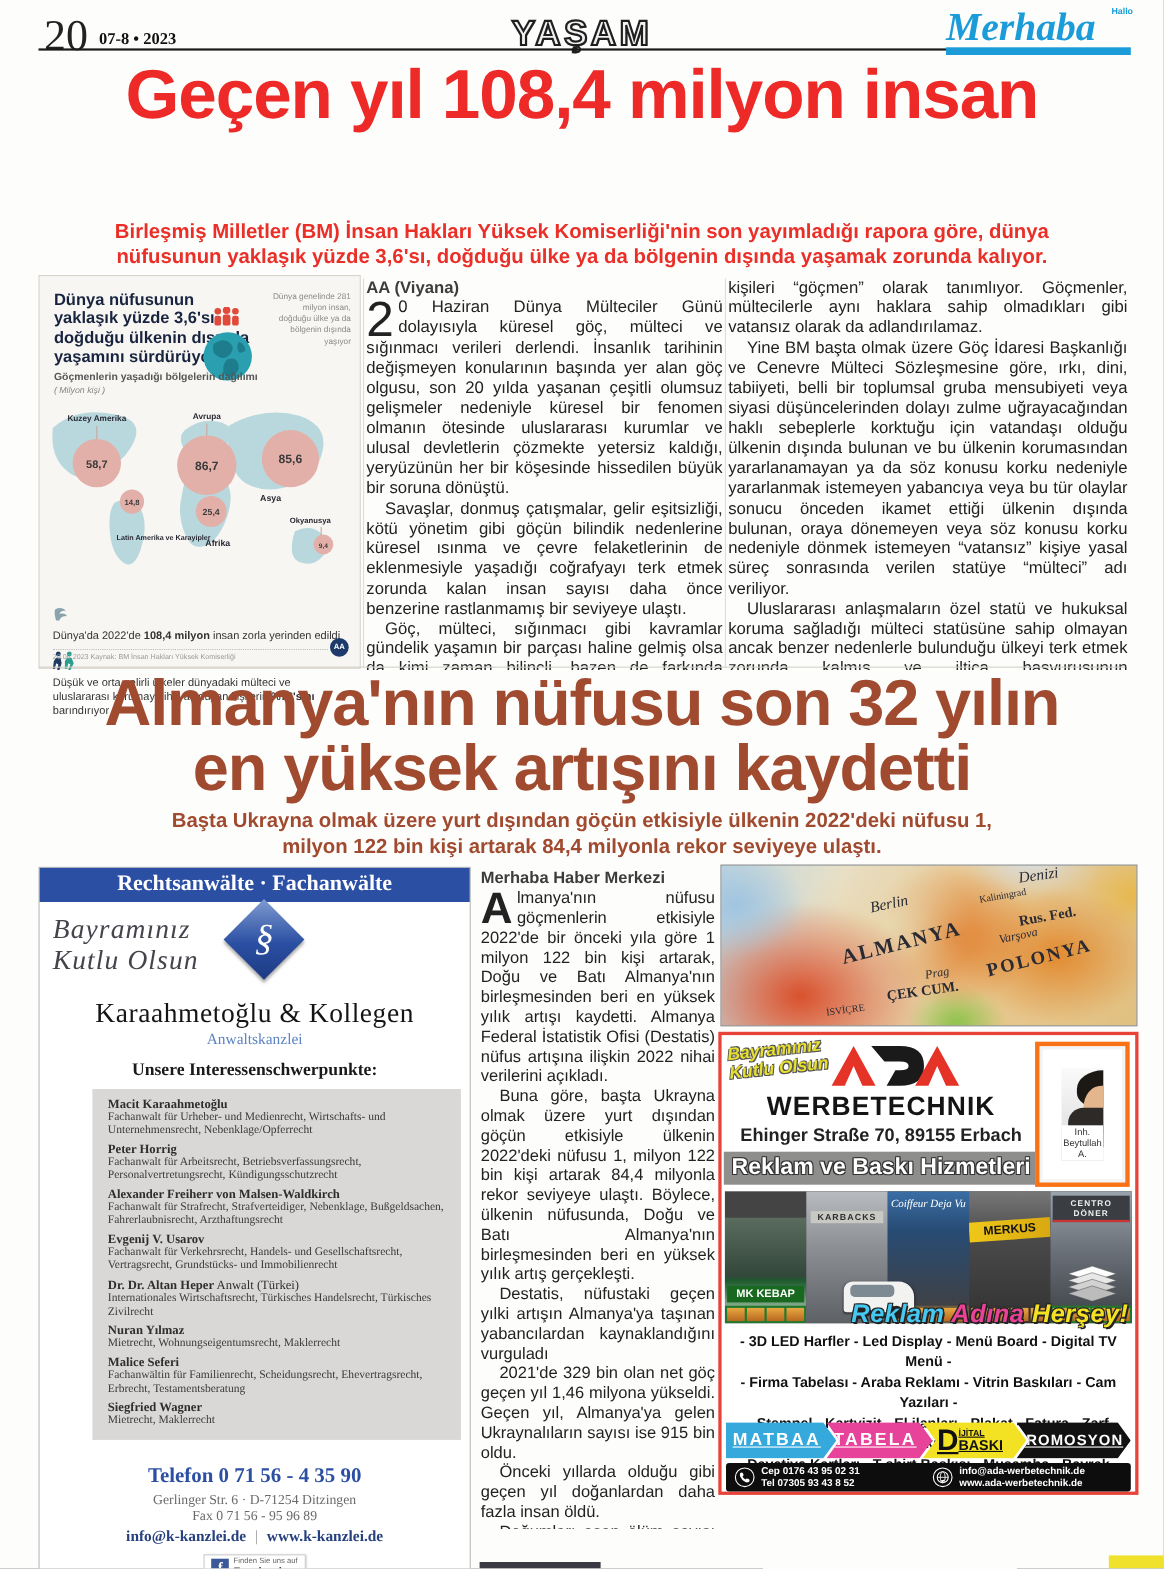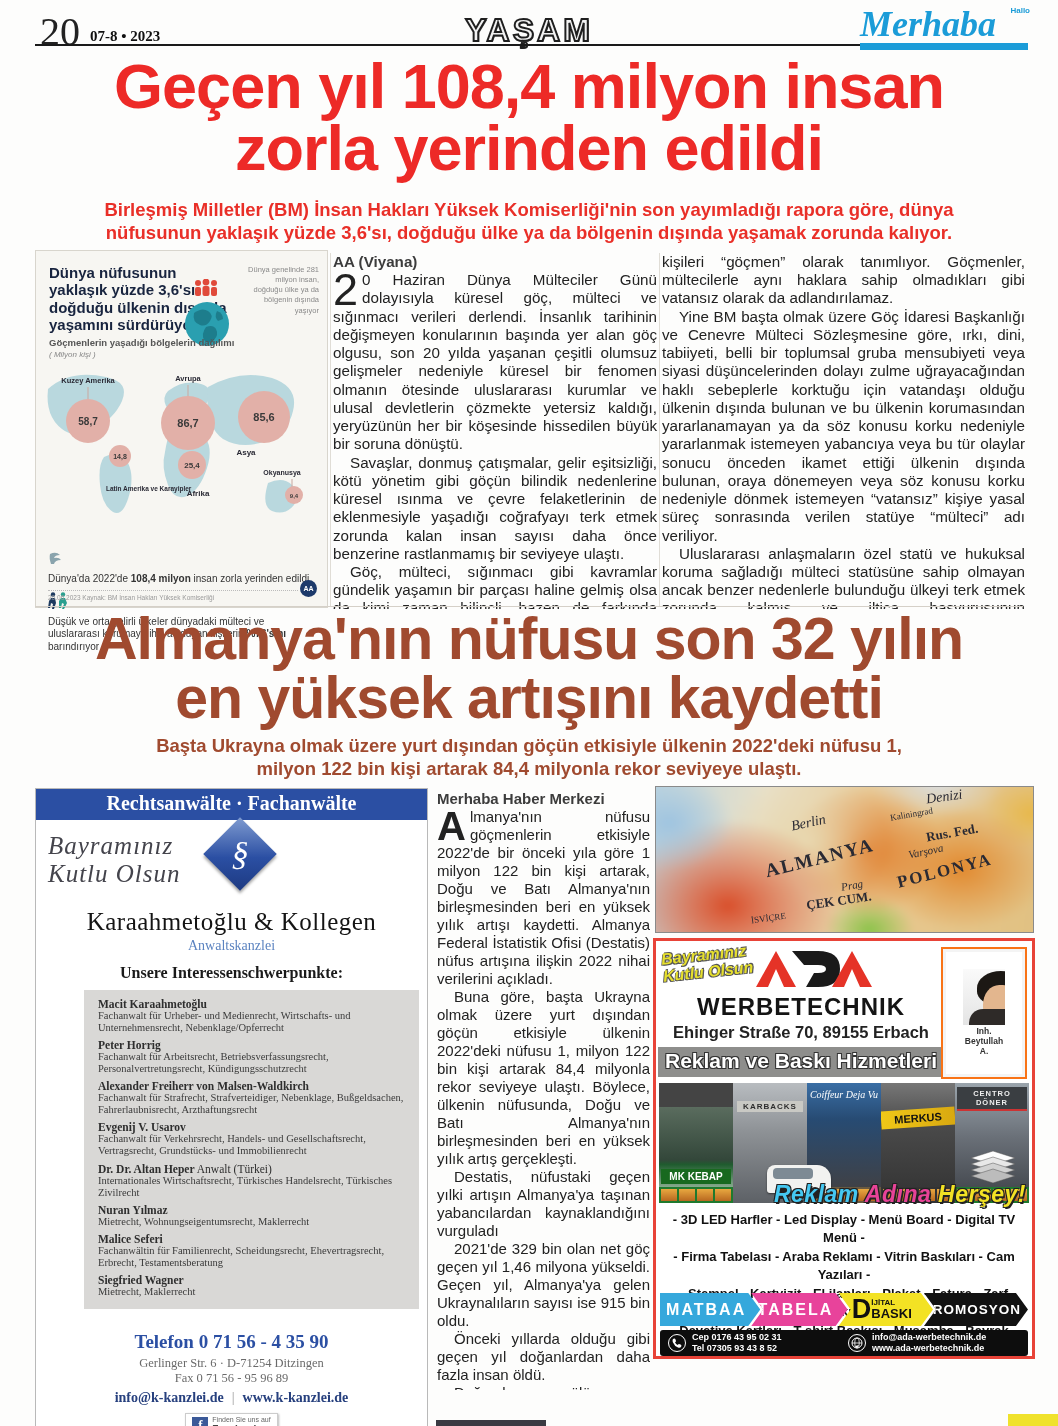--- a/index.html
+++ b/index.html
@@ -88,21 +88,21 @@
   }
   .mp-label { position:absolute; font-family:"Liberation Serif",serif; color:#2a2a33; }
 
   
   .ada { position:absolute; left:653px; top:938px; width:382px; height:421px; border:3px solid #e84338; background:#fff; }
   .ada-greet { position:absolute; left:6px; top:6px; font-size:16px; font-weight:bold; font-style:italic; color:#e6df2e; white-space:pre-line; line-height:1.05; transform:rotate(-6deg); text-shadow:1px 1px 0 #555, -1px 1px 0 #555, 1px -1px 0 #555; }
   .ada-logo { position:absolute; left:98px; top:4px; }
   .ada-company { position:absolute; left:0; top:52px; width:290px; text-align:center; font-size:24px; font-weight:bold; color:#141414; letter-spacing:1px; }
   .ada-addr { position:absolute; left:0; top:82px; width:290px; text-align:center; font-size:16.5px; font-weight:bold; color:#222; }
   .ada-tagline { position:absolute; left:2px; top:106px; width:286px; background:#8e8e8c; color:#fff; text-align:center; font-size:21px; font-weight:bold; padding:2px 0 4px; text-shadow:1px 1px 0 #333, -1px -1px 0 #333, 1px -1px 0 #333, -1px 1px 0 #333; }
-  .ada-photo { position:absolute; right:5px; top:6px; width:86px; height:132px; background:#fff; border:2px solid #f97316; box-shadow:0 0 0 3px #f4f4f4 inset; padding:20px;font-weight:bold; }
+  .ada-photo { position:absolute; right:5px; top:6px; width:86px; height:132px; background:#fff; border:4px solid #f97316; box-shadow:0 0 0 3px #f4f4f4 inset; padding:20px; }
   .ada-photo-inner { position:relative; width:100%; height:100%; background:linear-gradient(#fafafa,#d8d8d8); overflow:hidden; }
   .ph-hair { position:absolute; left:14px; top:2px; width:48px; height:34px; background:#1c1814; border-radius:50% 50% 40% 40%; }
   .ph-face { position:absolute; left:20px; top:16px; width:36px; height:44px; background:#e3b68e; border-radius:45% 45% 50% 50%; }
   .ph-shirt { position:absolute; left:6px; bottom:12px; width:64px; height:36px; background:#2e2a28; border-radius:14px 14px 0 0; }
   .ph-cap { position:absolute; left:0; right:0; bottom:0; background:#fff; font-size:8.5px; color:#333; text-align:center; padding:1px 0; }
   .ada-collage { position:absolute; left:3px; top:142px; width:370px; height:120px; display:flex; overflow:hidden; background:#444; }
   .tile { position:relative; flex:1; overflow:hidden; }
   .t1 { background:linear-gradient(#5a6c5e 0%, #33473a 55%, #1f5c2e 60%, #cfe0d0 100%);margin-top:24px; }
   .t1 .sign { position:absolute; left:2px; top:62px; right:2px; background:#18691f; color:#fff; font-size:10px; font-weight:bold; text-align:center; padding:2px 0; }
   .t2 { background:linear-gradient(#b8bcc0 0%, #8e9296 40%, #5d6166 100%); }
@@ -118,21 +118,21 @@
   .van { position:absolute; left:108px; bottom:4px; width:64px; height:34px; }
   .van-body { position:absolute; inset:0 0 6px 0; background:#f2f2f0; border-radius:8px 14px 3px 3px; box-shadow:0 1px 2px rgba(0,0,0,.5); }
   .van-win { position:absolute; left:6px; top:3px; width:40px; height:11px; background:#7d8a94; border-radius:4px; }
   .van wheel, .van .wheel { position:absolute; bottom:0; width:12px; height:12px; background:#222; border-radius:50%; }
   .cmyk { position:absolute; right:14px; bottom:18px; }
   .ada-slogan { position:absolute; right:6px; top:240px; font-size:23px; font-weight:bold; font-style:italic; letter-spacing:0.5px; white-space:nowrap; }
   .ada-slogan span { text-shadow:1.5px 1.5px 0 #222, -1px -1px 0 #222, 1px -1px 0 #222, -1px 1px 0 #222; }
   .sl-c { color:#45c8f1; } .sl-m { color:#e84397; } .sl-y { color:#f3e224; }
   .ada-services { position:absolute; left:0; top:270px; width:100%; text-align:center; font-size:13px; font-weight:bold; color:#111; line-height:1.42; }
   .ada-chevrons { position:absolute; left:4px; top:352px; width:368px; height:33px; display:flex; }
-  .chev { display:flex; align-items:center; justify-content:center; font-weight:bold; clip-path:polygon(0 0, calc(100% - 12px) 0, 100% 50%, calc(100% - 12px) 100%, 0 100%, 12px 50%); margin-left:-9px; padding:0 8px 0 0; }
+  .chev { display:flex; align-items:center; justify-content:center; font-weight:bold; clip-path:polygon(0 0, calc(100% - 12px) 0, 100% 50%, calc(100% - 12px) 100%, 0 100%, 12px 50%); margin-left:-9px; padding:0 8px 0 0;text-decoration:underline; }
   .chev.first { clip-path:polygon(0 0, calc(100% - 12px) 0, 100% 50%, calc(100% - 12px) 100%, 0 100%); margin-left:0; }
   .ch1 { background:#35a8dc; color:#fff; font-size:16px; letter-spacing:2px; width:102px; }
   .ch2 { background:#e8439b; color:#fff; font-size:16px; letter-spacing:2px; width:98px; }
   .ch3 { background:#f3e224; color:#111; width:96px; }
   .ch3 .bigd { font-size:27px; line-height:1; }
   .ch3 .dcol { display:flex; flex-direction:column; line-height:1; text-align:left; }
   .ch3 .dtop { font-size:8px; } .ch3 .dbot { font-size:13px; }
   .ch4 { background:#121212; color:#fff; font-size:13.5px; letter-spacing:1px; width:104px; }
   .ada-contact { position:absolute; left:4px; top:389px; width:368px; height:26px; background:#0d0d0d; border-radius:3px; display:flex; align-items:center; gap:8px; padding:0 8px; color:#fff; }
   .c-group { display:flex; align-items:center; gap:6px; flex:1; }
@@ -154,21 +154,20 @@
   <div class="mh-section">YAŞAM</div>
   <div class="mh-rule"></div>
   <div class="mh-brand">
     <div class="mh-brand-tag">Hallo</div>
     <div class="mh-brand-text">Merhaba</div>
     <div class="mh-brand-bar"></div>
   </div>
 
   <div class="hl1">
     <div>Geçen yıl 108,4 milyon insan</div>
-    <div>zorla yerinden edildi</div>
   </div>
   <div class="sub1">Birleşmiş Milletler (BM) İnsan Hakları Yüksek Komiserliği'nin son yayımladığı rapora göre, dünya nüfusunun yaklaşık yüzde 3,6'sı, doğduğu ülke ya da bölgenin dışında yaşamak zorunda kalıyor.</div>
 
   <div class="ig">
     <div class="ig-title">Dünya nüfusunun yaklaşık yüzde 3,6'sı doğduğu ülkenin dışında yaşamını sürdürüyor</div>
     <div class="ig-side">Dünya genelinde 281 milyon insan, doğduğu ülke ya da bölgenin dışında yaşıyor</div>
     <svg style="position:absolute;left:155px;top:28px" width="30" height="18" viewBox="0 0 30 18">
       <g fill="#e04a3a">
         <circle cx="7" cy="4" r="3"></circle>
           <rect x="4" y="8" width="6" height="9" rx="2"></rect>

